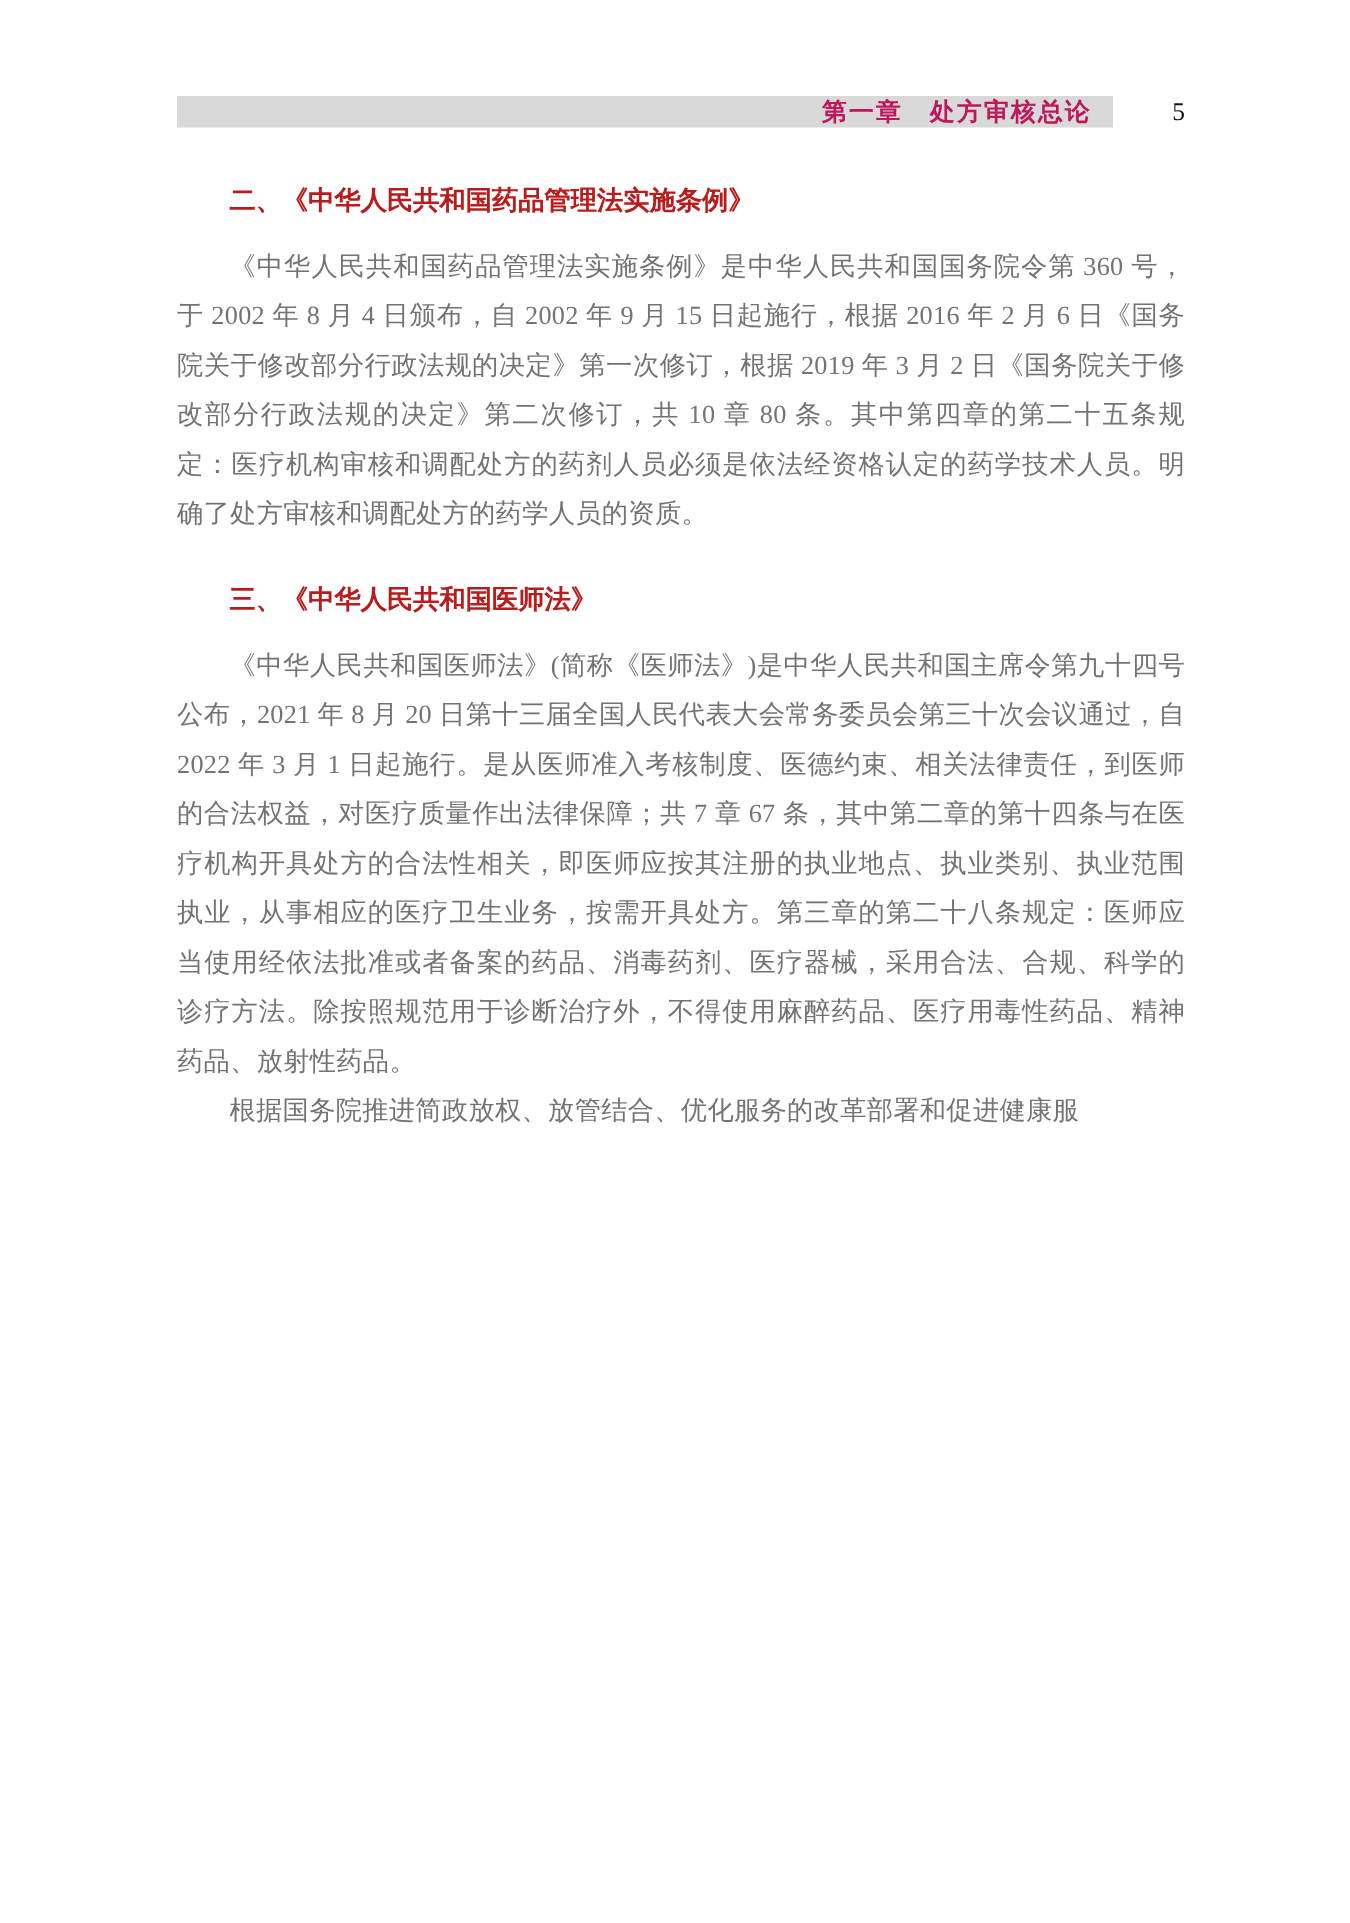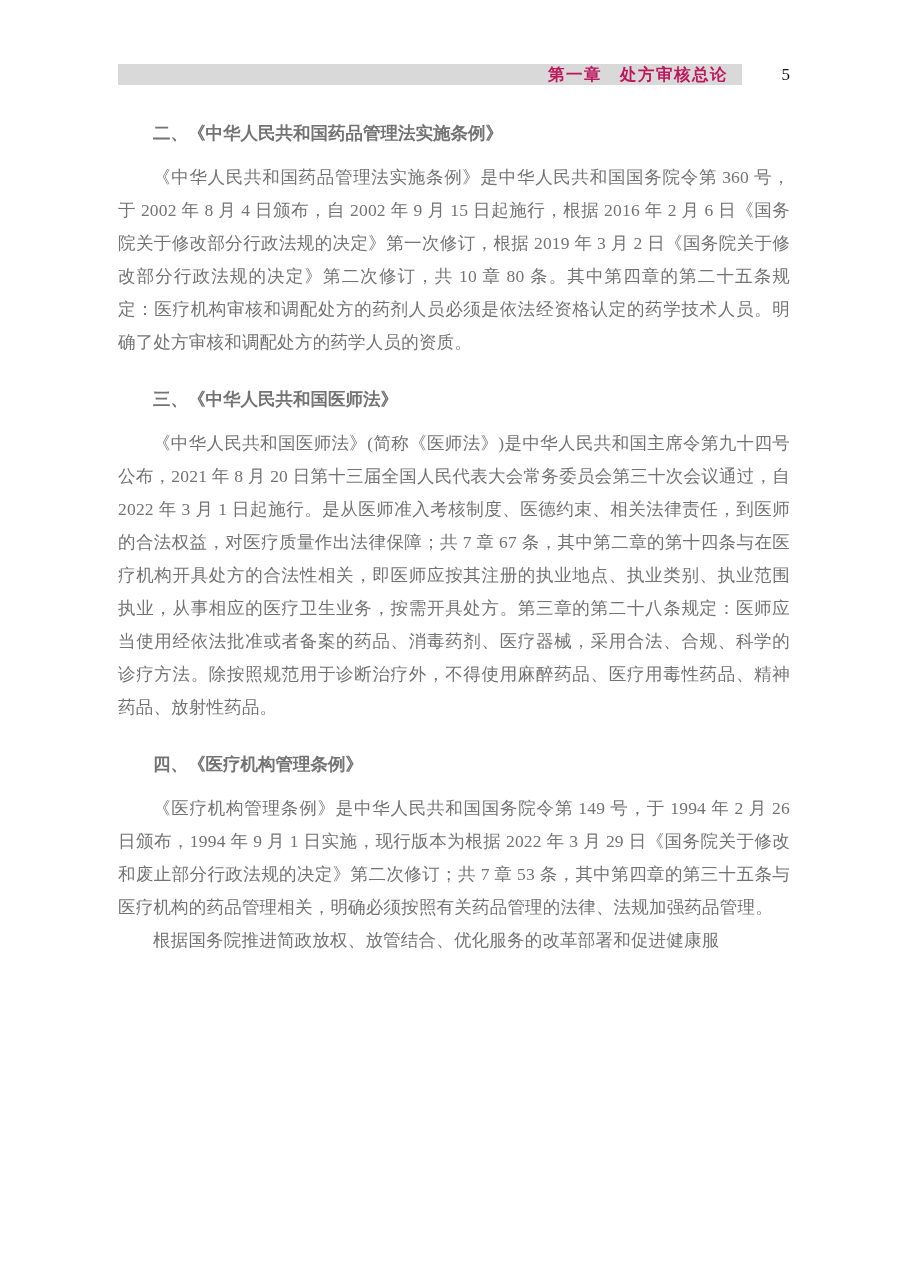--- a/index.html
+++ b/index.html
@@ -51,21 +51,21 @@
     font-family: "Liberation Serif", "DejaVu Serif", serif;
   }
   
   .section-heading {
     font-family: "Liberation Sans", "DejaVu Sans", sans-serif;
     font-weight: bold;
     font-size: 17.5px;
     line-height: 24px;
     text-indent: 2em;
     margin: 28px 0 16px 0;
-    color: #737373;
+    color: #b91c1c;
   }
   .section:first-of-type .section-heading {
     margin-top: 22px;
   }
   .para {
     font-size: 17.5px;
     line-height: 33px;
     text-align: justify;
     text-justify: inter-ideograph;
     text-indent: 2em;
@@ -92,22 +92,18 @@
   <div class="section">
     <h2 class="section-heading">二、《中华人民共和国药品管理法实施条例》</h2>
     <p class="para">《中华人民共和国药品管理法实施条例》是中华人民共和国国务院令第 360 号，于 2002 年 8 月 4 日颁布，自 2002 年 9 月 15 日起施行，根据 2016 年 2 月 6 日《国务院关于修改部分行政法规的决定》第一次修订，根据 2019 年 3 月 2 日《国务院关于修改部分行政法规的决定》第二次修订，共 10 章 80 条。其中第四章的第二十五条规定：医疗机构审核和调配处方的药剂人员必须是依法经资格认定的药学技术人员。明确了处方审核和调配处方的药学人员的资质。</p>
   </div>
 
   <div class="section">
     <h2 class="section-heading">三、《中华人民共和国医师法》</h2>
     <p class="para">《中华人民共和国医师法》(简称《医师法》)是中华人民共和国主席令第九十四号公布，2021 年 8 月 20 日第十三届全国人民代表大会常务委员会第三十次会议通过，自 2022 年 3 月 1 日起施行。是从医师准入考核制度、医德约束、相关法律责任，到医师的合法权益，对医疗质量作出法律保障；共 7 章 67 条，其中第二章的第十四条与在医疗机构开具处方的合法性相关，即医师应按其注册的执业地点、执业类别、执业范围执业，从事相应的医疗卫生业务，按需开具处方。第三章的第二十八条规定：医师应当使用经依法批准或者备案的药品、消毒药剂、医疗器械，采用合法、合规、科学的诊疗方法。除按照规范用于诊断治疗外，不得使用麻醉药品、医疗用毒性药品、精神药品、放射性药品。</p>
   </div>
 
-  <div class="section">
-    <h2 class="section-heading">四、《医疗机构管理条例》</h2>
-    <p class="para">《医疗机构管理条例》是中华人民共和国国务院令第 149 号，于 1994 年 2 月 26 日颁布，1994 年 9 月 1 日实施，现行版本为根据 2022 年 3 月 29 日《国务院关于修改和废止部分行政法规的决定》第二次修订；共 7 章 53 条，其中第四章的第三十五条与医疗机构的药品管理相关，明确必须按照有关药品管理的法律、法规加强药品管理。</p>
-  </div>
 
   <div class="section">
     <p class="para">根据国务院推进简政放权、放管结合、优化服务的改革部署和促进健康服</p>
   </div>
 
 </div>
 
 </body></html>

